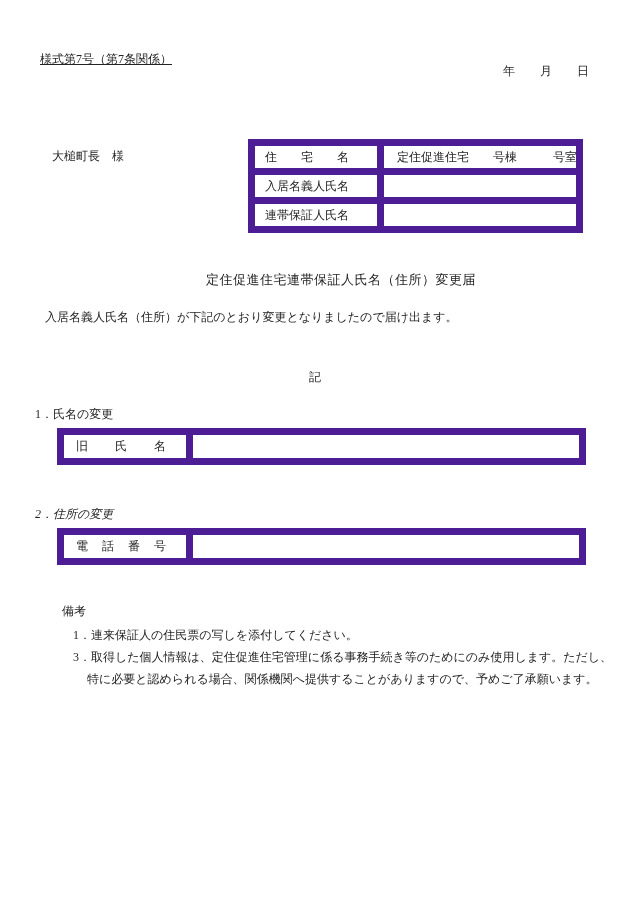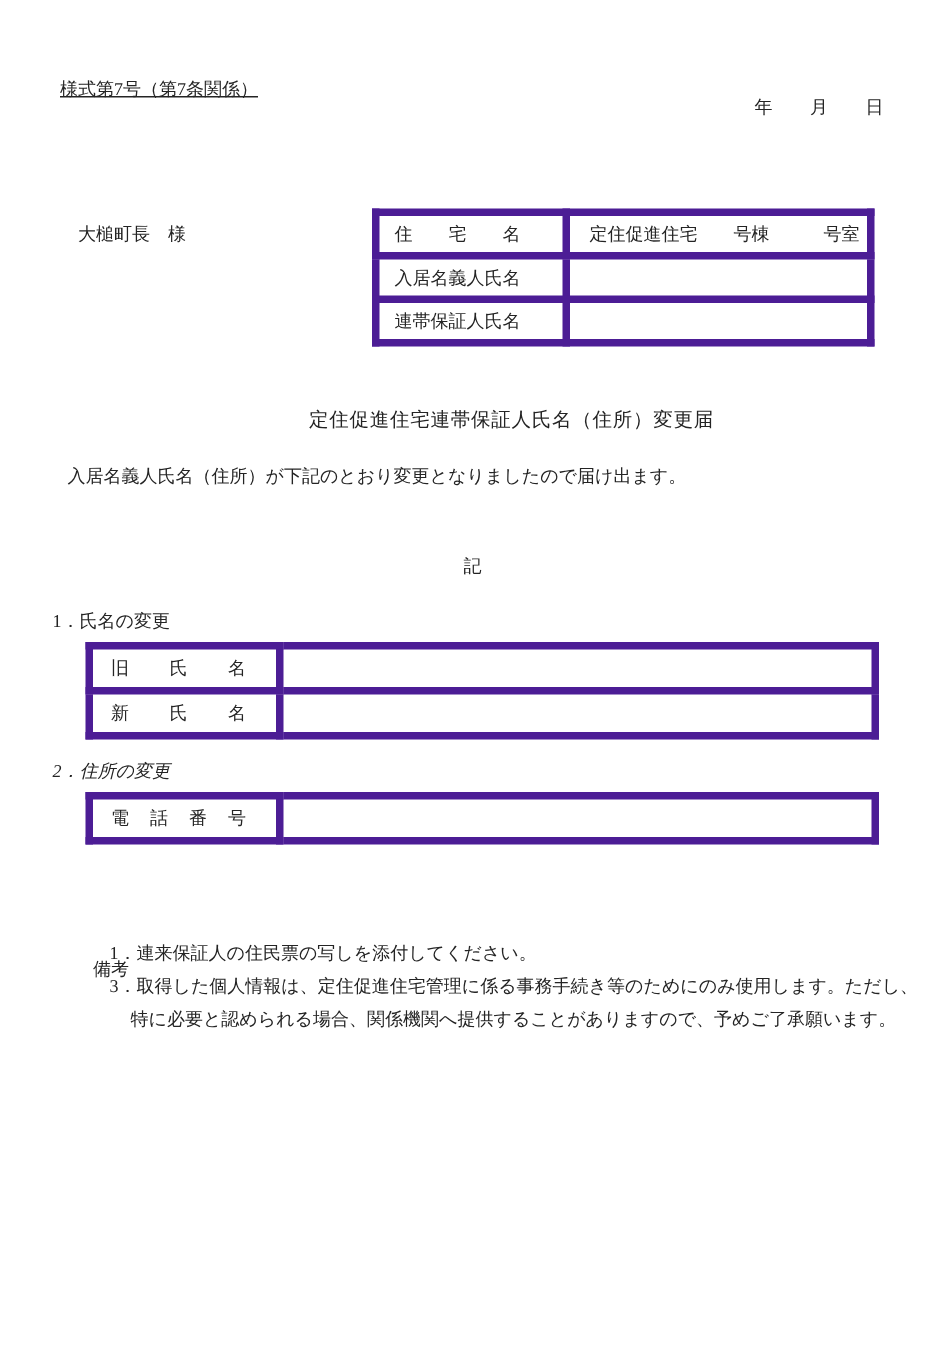--- a/index.html
+++ b/index.html
@@ -35,21 +35,21 @@
     display: flex;
     gap: 25px;
     white-space: pre;
   }
   table.frm {
     position: absolute;
     border-collapse: collapse;
     table-layout: fixed;
   }
   table.frm td {
-    border: 5px solid #4c1d95;
+    border: 7px solid #4c1d95;
     font-size: 12px;
     padding: 0;
     vertical-align: middle;
     overflow: hidden;
     white-space: pre;
     margin-left: 12px;
   }
   table.t1 { left: 248px; top: 139px; width: 335px; }
   table.t1 tr { height: 29px; }
   table.t1 td.lbl { width: 112px; padding-left: 10px; }
@@ -101,39 +101,35 @@
   <div class="abs center" style="top:370px;">記</div>
 
   <div class="abs" style="left:35px; top:407px;">1．氏名の変更</div>
 
   <table class="frm t23" style="top:428px;">
     <tbody>
         <tr>
       <td class="lbl">旧　　氏　　名</td>
       <td class="val"></td>
     </tr>
-    <tr>
-      <td class="lbl">新　　氏　　名</td>
-      <td class="val"></td>
-    </tr>
   </tbody>
     </table>
 
   <div class="abs" style="left:35px; top:507px;font-style:italic;">2．住所の変更</div>
 
   <table class="frm t23" style="top:528px;">
     <tbody>
     <tr>
       <td class="lbl">電　話　番　号</td>
       <td class="val"></td>
     </tr>
   </tbody>
     </table>
 
-  <div class="abs" style="left:62px; top:604px;margin-top:35px;">備考</div>
+  <div class="abs" style="left:62px; top:604px;">備考</div>
 
   <div class="abs" style="left:73px; top:628px;">1．連来保証人の住民票の写しを添付してください。</div>
 
   <div class="abs" style="left:73px; top:650px;">3．取得した個人情報は、定住促進住宅管理に係る事務手続き等のためにのみ使用します。ただし、</div>
 
   <div class="abs" style="left:87px; top:672px;">特に必要と認められる場合、関係機関へ提供することがありますので、予めご了承願います。</div>
 
 </div>
 
 </body></html>

